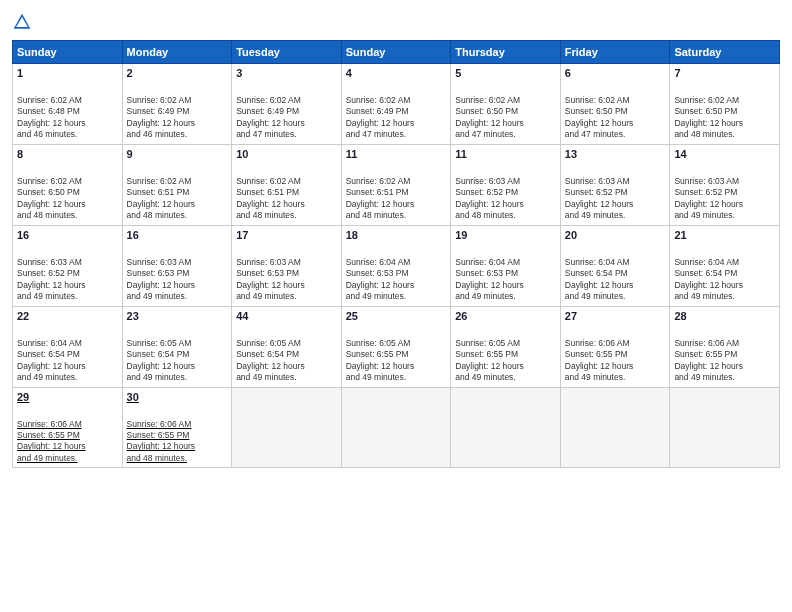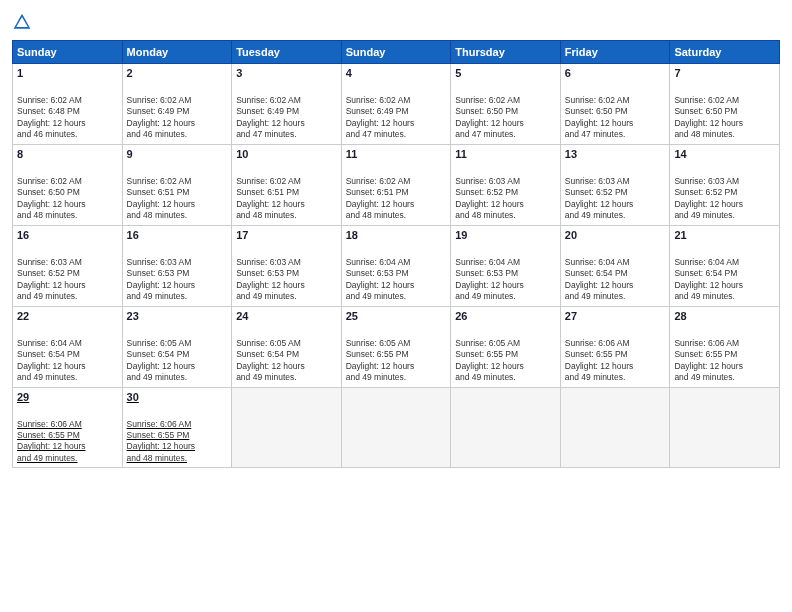--- a/index.html
+++ b/index.html
@@ -230,21 +230,21 @@
         <tr class="week-row">
           <td>
           <span class="day-num">22</span>
           <div class="day-info">Sunrise: 6:04 AM<br>Sunset: 6:54 PM<br>Daylight: 12 hours<br>and 49 minutes.</div>
         </td>
           <td>
           <span class="day-num">23</span>
           <div class="day-info">Sunrise: 6:05 AM<br>Sunset: 6:54 PM<br>Daylight: 12 hours<br>and 49 minutes.</div>
         </td>
           <td>
-          <span class="day-num">24</span>
+          <span class="day-num">44</span>
           <div class="day-info">Sunrise: 6:05 AM<br>Sunset: 6:54 PM<br>Daylight: 12 hours<br>and 49 minutes.</div>
         </td>
           <td>
           <span class="day-num">25</span>
           <div class="day-info">Sunrise: 6:05 AM<br>Sunset: 6:55 PM<br>Daylight: 12 hours<br>and 49 minutes.</div>
         </td>
           <td>
           <span class="day-num">26</span>
           <div class="day-info">Sunrise: 6:05 AM<br>Sunset: 6:55 PM<br>Daylight: 12 hours<br>and 49 minutes.</div>
         </td>

